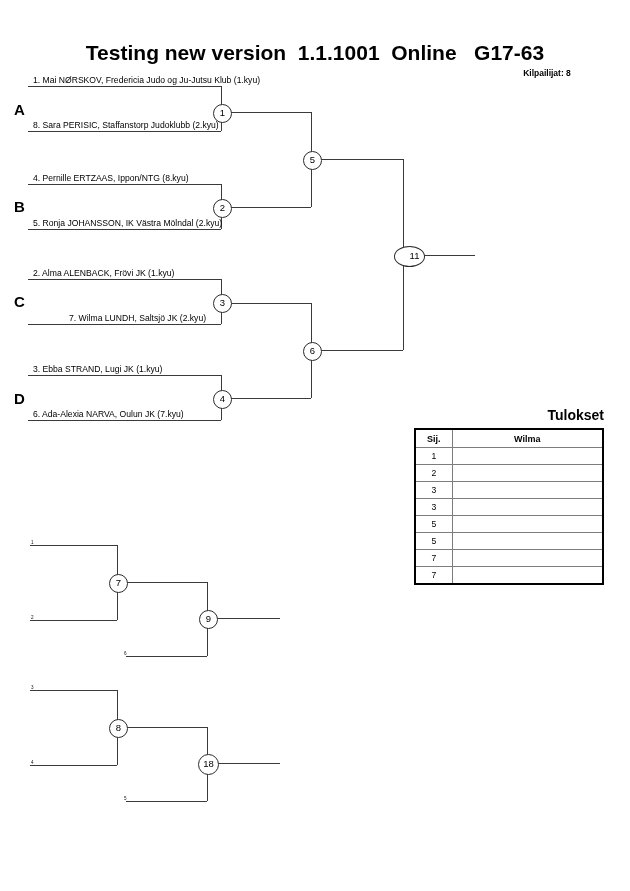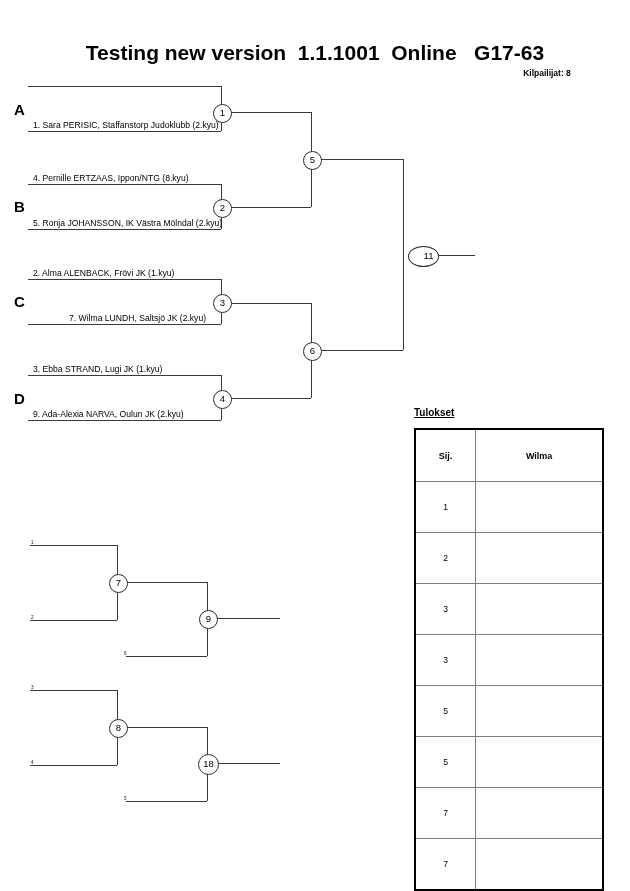--- a/index.html
+++ b/index.html
@@ -37,29 +37,29 @@
   }
   .pool{
     position:absolute;font-size:15px;font-weight:bold;
   }
   .feedlabel{
     position:absolute;font-size:4.6px;line-height:5px;color:#111;
   }
 
   
   .tbl-title{
-    position:absolute;left:414px;top:407px;width:190px;text-align:left;
-    font-size:10px;font-weight:bold;text-decoration:underline;
+    position:absolute;left:414px;top:407px;width:190px;text-align:right;
+    font-size:14px;font-weight:bold;
   }
   table.results{
     position:absolute;left:414px;top:428px;width:190px;
     border-collapse:collapse;border:2px solid #000;background:#fff;
   }
   table.results th,table.results td{
-    border:1px solid #7d7d7d;font-size:8.6px;height:16px;padding:17px;
+    border:1px solid #7d7d7d;font-size:8.6px;height:16px;padding:0;
     font-weight:normal;text-align:center;
   }
   table.results th{font-weight:bold;font-size:9px;height:17px;}
   table.results .c-rank{width:36px;}
   table.results .c-name{width:152px;}
 </style>
 </head>
 <body>
 
 <div id="sheet">
@@ -74,27 +74,28 @@
   <div class="hline" style="left:28px;top:279px;width:193px;"></div>
   <div class="hline" style="left:28px;top:324px;width:193px;"></div>
   <div class="hline" style="left:28px;top:375px;width:193px;"></div>
   <div class="hline" style="left:28px;top:420px;width:193px;"></div>
 
   <div class="vline" style="left:221px;top:86px;height:45px;"></div>
   <div class="vline" style="left:221px;top:184px;height:45px;"></div>
   <div class="vline" style="left:221px;top:279px;height:45px;"></div>
   <div class="vline" style="left:221px;top:375px;height:45px;"></div>
 
-  <div class="competitor" style="left:33px;top:120px;">1. Sara PERISIC, Staffanstorp Judoklubb (2.kyu)</div>
+  <div class="competitor" style="left:33px;top:75px;">1. Mai NØRSKOV, Fredericia Judo og Ju-Jutsu Klub (1.kyu)</div>
+  <div class="competitor" style="left:33px;top:120px;">8. Sara PERISIC, Staffanstorp Judoklubb (2.kyu)</div>
   <div class="competitor" style="left:33px;top:173px;">4. Pernille ERTZAAS, Ippon/NTG (8.kyu)</div>
   <div class="competitor" style="left:33px;top:218px;">5. Ronja JOHANSSON, IK Västra Mölndal (2.kyu)</div>
   <div class="competitor" style="left:33px;top:268px;">2. Alma ALENBACK, Frövi JK (1.kyu)</div>
   <div class="competitor" style="left:33px;top:313px;margin-left:36px;">7. Wilma LUNDH, Saltsjö JK (2.kyu)</div>
   <div class="competitor" style="left:33px;top:364px;">3. Ebba STRAND, Lugi JK (1.kyu)</div>
-  <div class="competitor" style="left:33px;top:409px;">9. Ada-Alexia NARVA, Oulun JK (2.kyu)</div>
+  <div class="competitor" style="left:33px;top:409px;">6. Ada-Alexia NARVA, Oulun JK (7.kyu)</div>
 
   <div class="pool" style="left:14px;top:101px;">A</div>
   <div class="pool" style="left:14px;top:198px;">B</div>
   <div class="pool" style="left:14px;top:293px;">C</div>
   <div class="pool" style="left:14px;top:390px;">D</div>
 
   <div class="node" style="left:213px;top:104px;">1</div>
   <div class="node" style="left:213px;top:199px;">2</div>
   <div class="node" style="left:213px;top:294px;">3</div>
   <div class="node" style="left:213px;top:390px;">4</div>
@@ -105,21 +106,21 @@
   <div class="node" style="left:303px;top:151px;">5</div>
 
   <div class="hline" style="left:230px;top:303px;width:81px;"></div>
   <div class="hline" style="left:230px;top:398px;width:81px;"></div>
   <div class="vline" style="left:311px;top:303px;height:95px;"></div>
   <div class="node" style="left:303px;top:342px;">6</div>
 
   <div class="hline" style="left:320px;top:159px;width:83px;"></div>
   <div class="hline" style="left:320px;top:350px;width:83px;"></div>
   <div class="vline" style="left:403px;top:159px;height:191px;"></div>
-  <div class="node wide" style="left:408px;top:246px;padding-left:10px;">11</div>
+  <div class="node wide" style="left:394px;top:246px;padding-left:10px;">11</div>
   <div class="hline" style="left:413px;top:255px;width:62px;"></div>
 
   <div class="tbl-title">Tulokset</div>
   <table class="results">
     <thead>
       <tr>
         <th class="c-rank">Sij.</th>
         <th class="c-name">Wilma</th>
       </tr>
     </thead>

